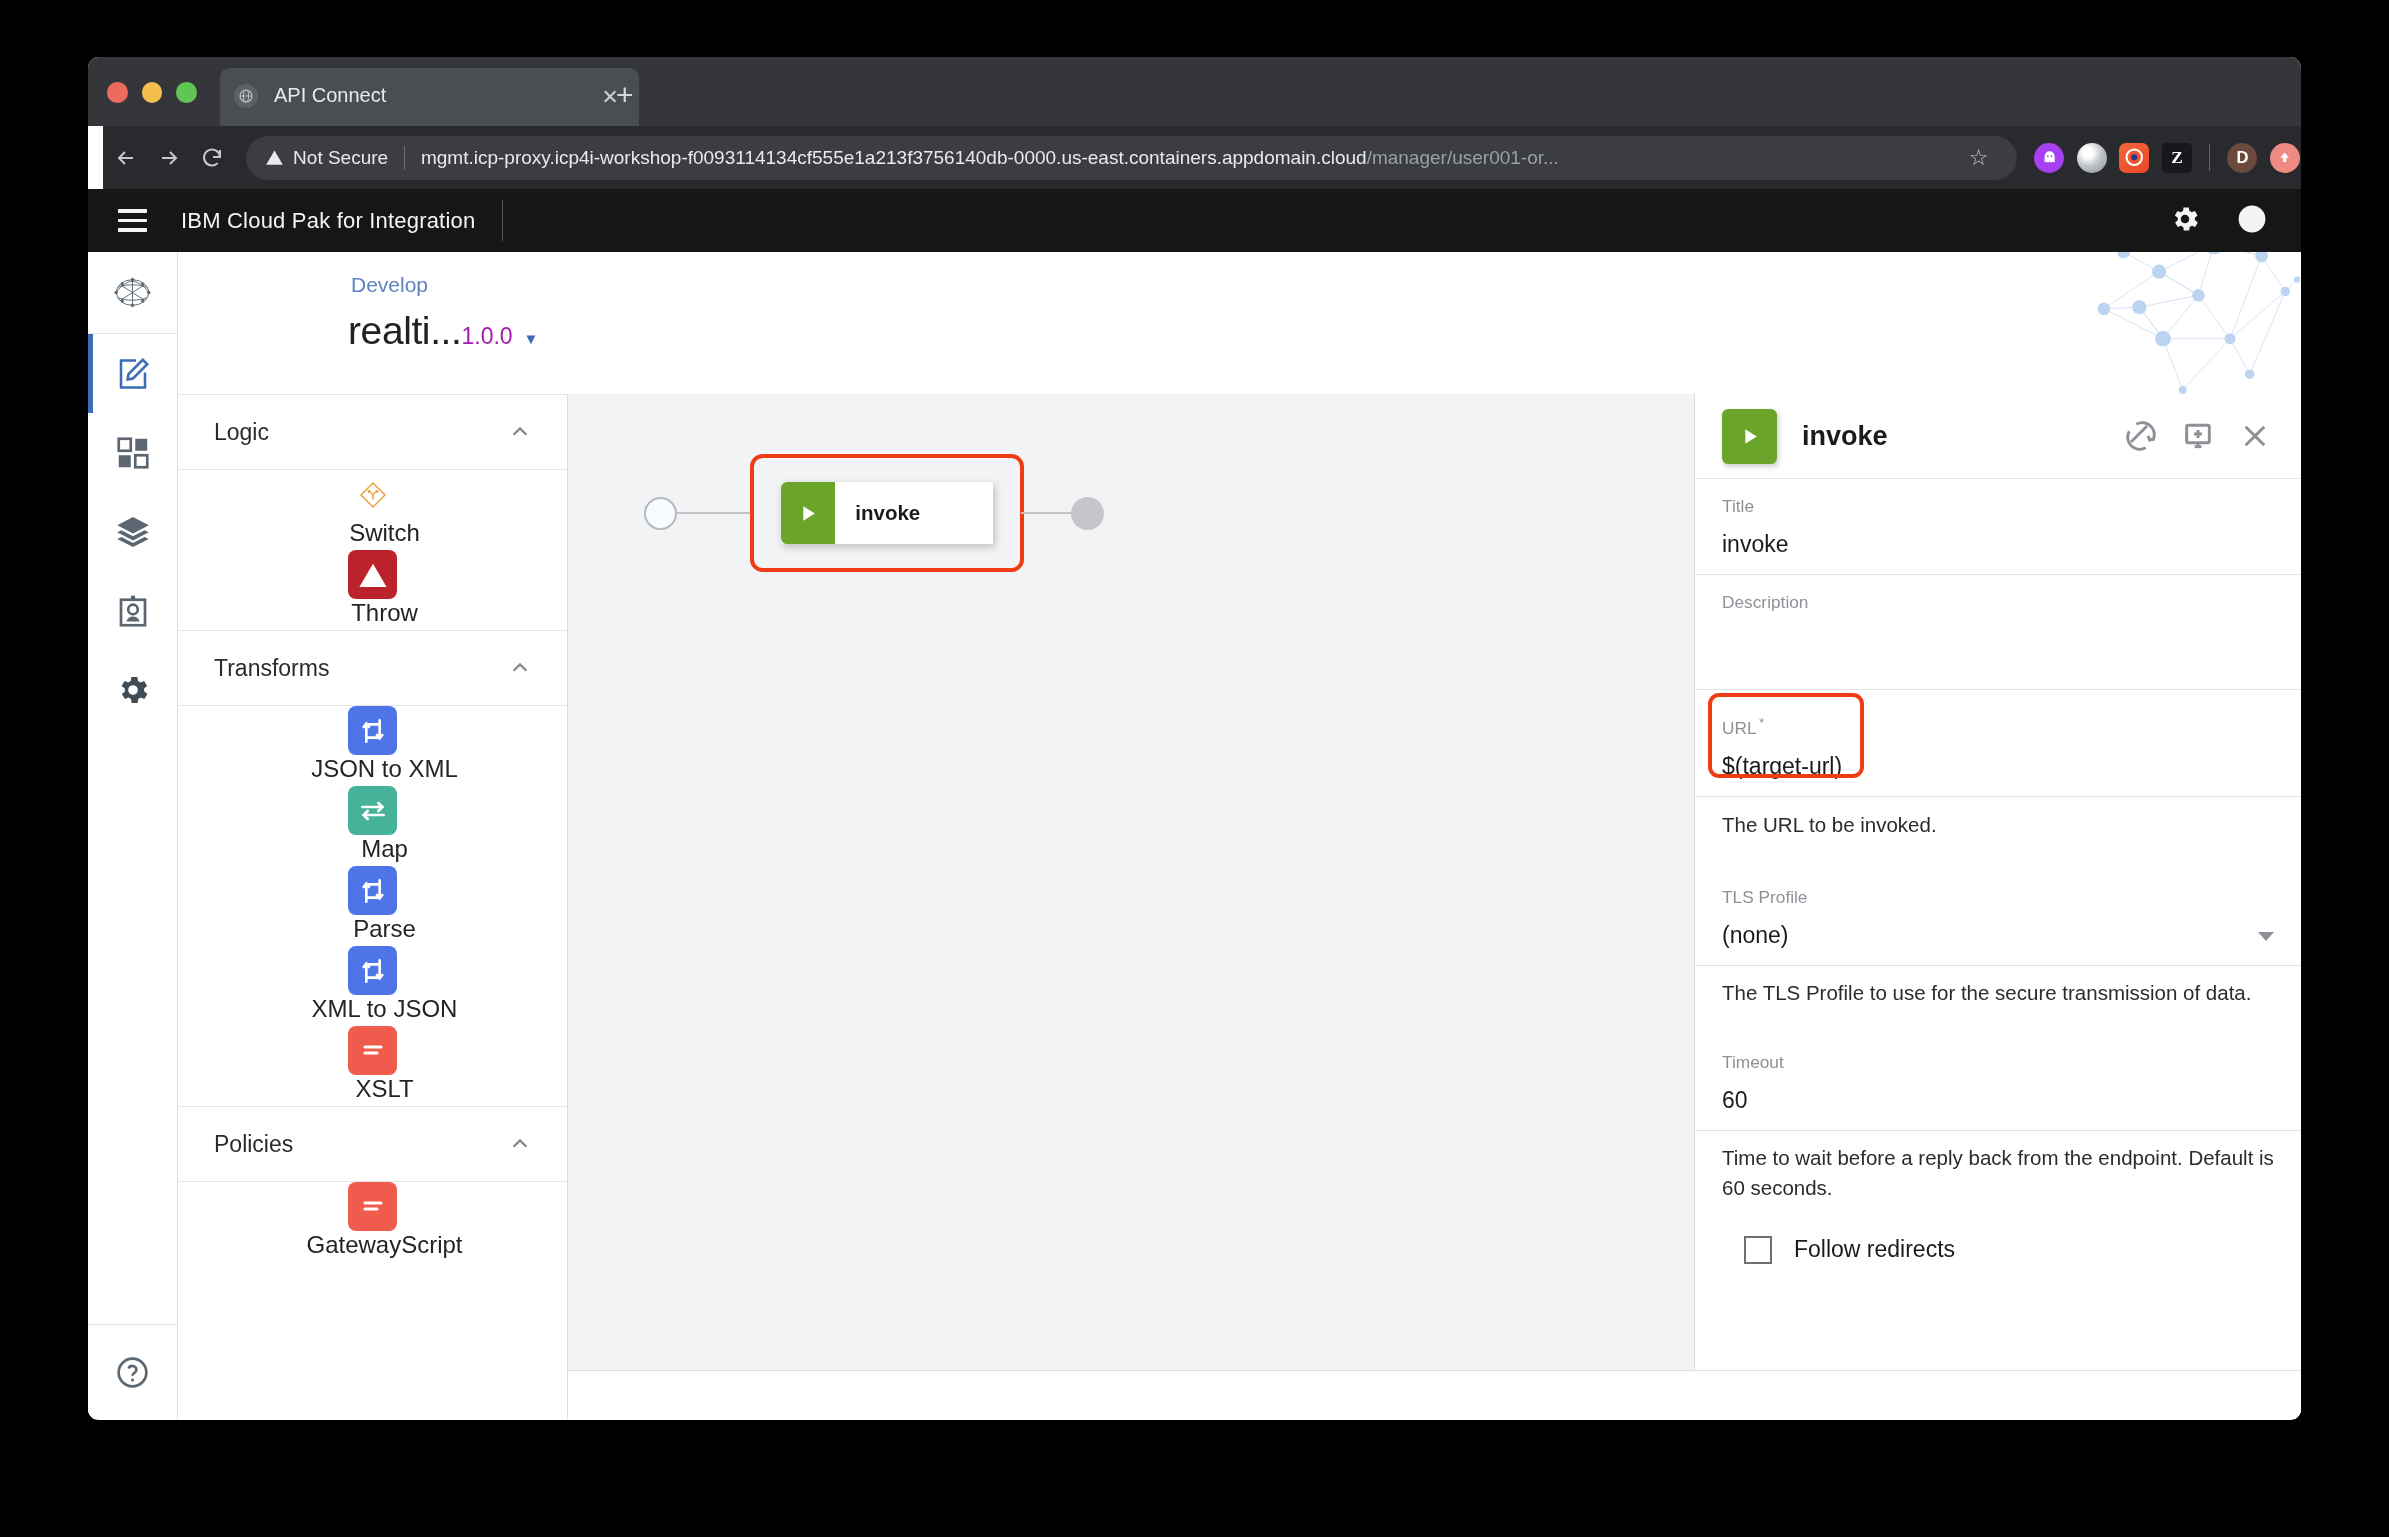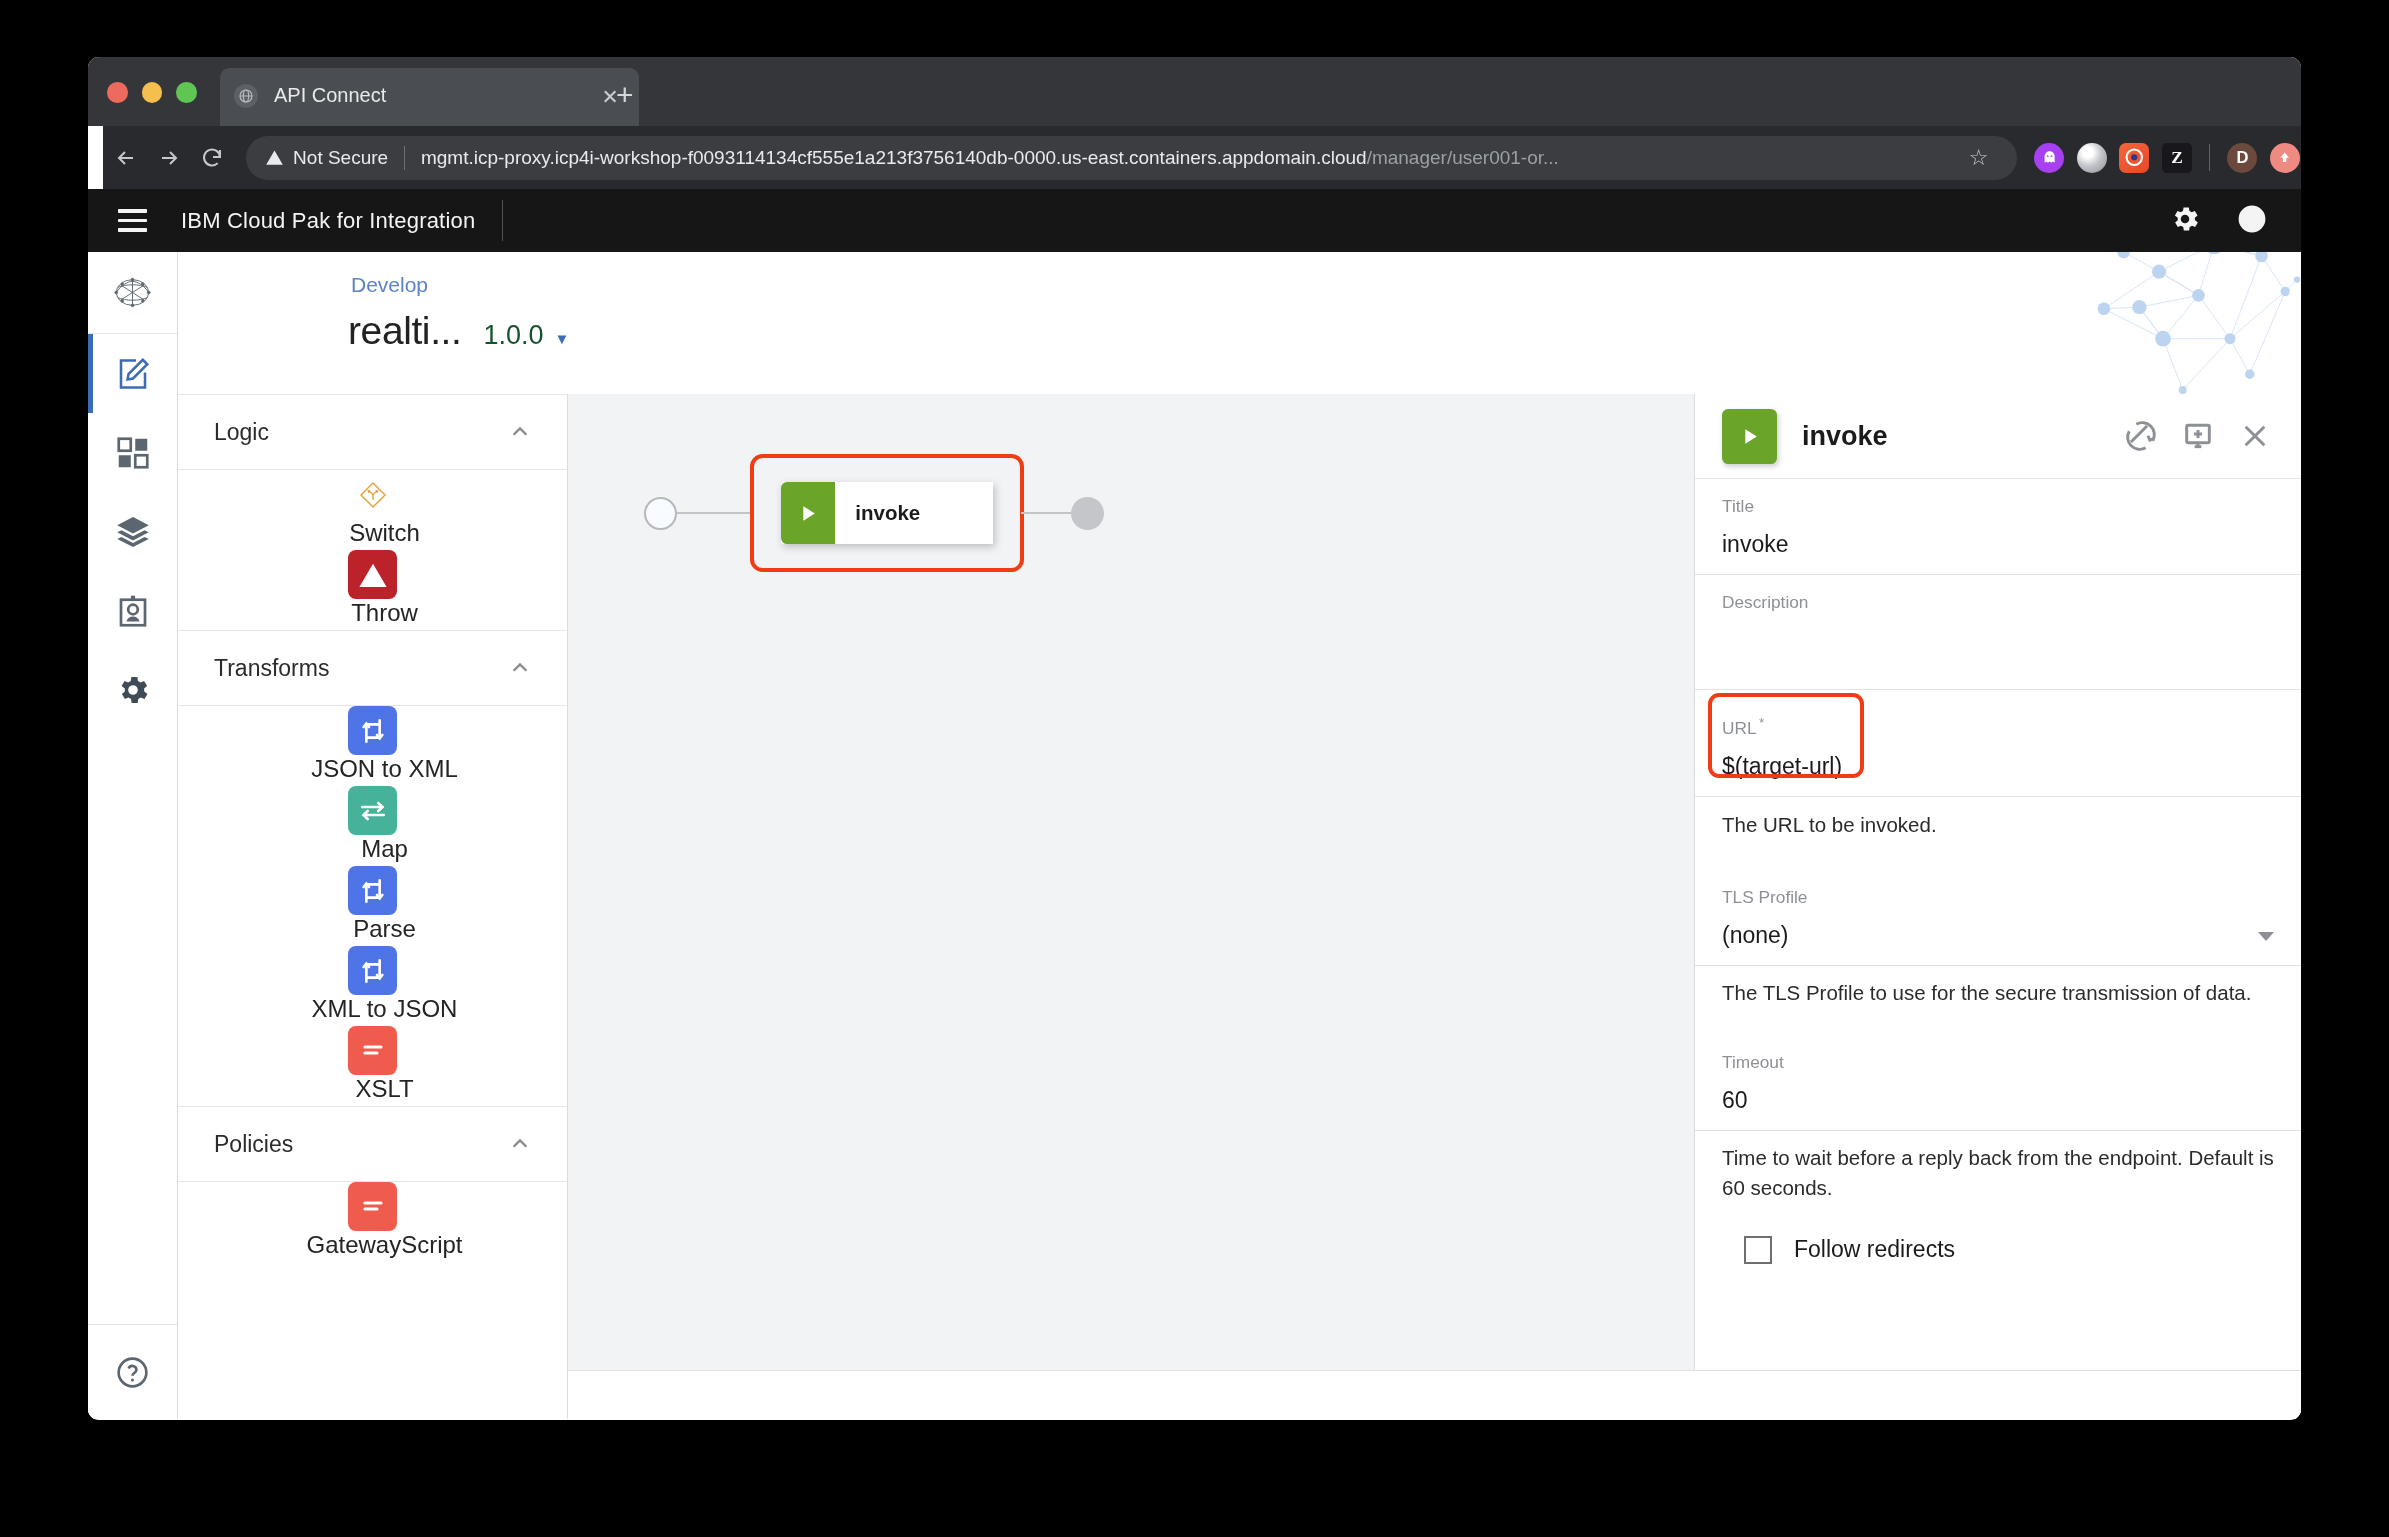--- a/index.html
+++ b/index.html
@@ -133,21 +133,21 @@
   .main { position: absolute; left: 90px; top: 63px; right: 0; bottom: 0; background: #fff; }
 
   .subheader { height: 142px; position: relative; background: #fff; overflow: hidden; }
   .deco { position: absolute; right: 0; top: -16px; width: 205px; height: 166px; opacity: .95; }
   .crumb {
     position: absolute; left: 173px; top: 20.5px;
     color: #5c83c4; font-size: 21px;
   }
   .title-row { position: absolute; left: 170px; top: 57px; display: flex; align-items: baseline; }
   .api-title { font-size: 39px; color: #222; letter-spacing: -0.4px; }
-  .api-ver { font-size: 27px; color: #14532d; margin-left: 22px; }
+  .api-ver { font-size: 23px; color: #a21caf; }
   .ver-caret { margin-left: 11px; color: #3b6cb5; font-size: 15px; }
 
   .segmented {
     position: absolute; left: 761px; top: 290px;
     display: flex; border: 1.6px solid #3b6cb5; border-radius: 7px; overflow: hidden;
     height: 60px;
   }
   .seg {
     width: 175px; display: flex; align-items: center; justify-content: center;
     font-size: 23px; color: #3b6cb5; background: #fff;

